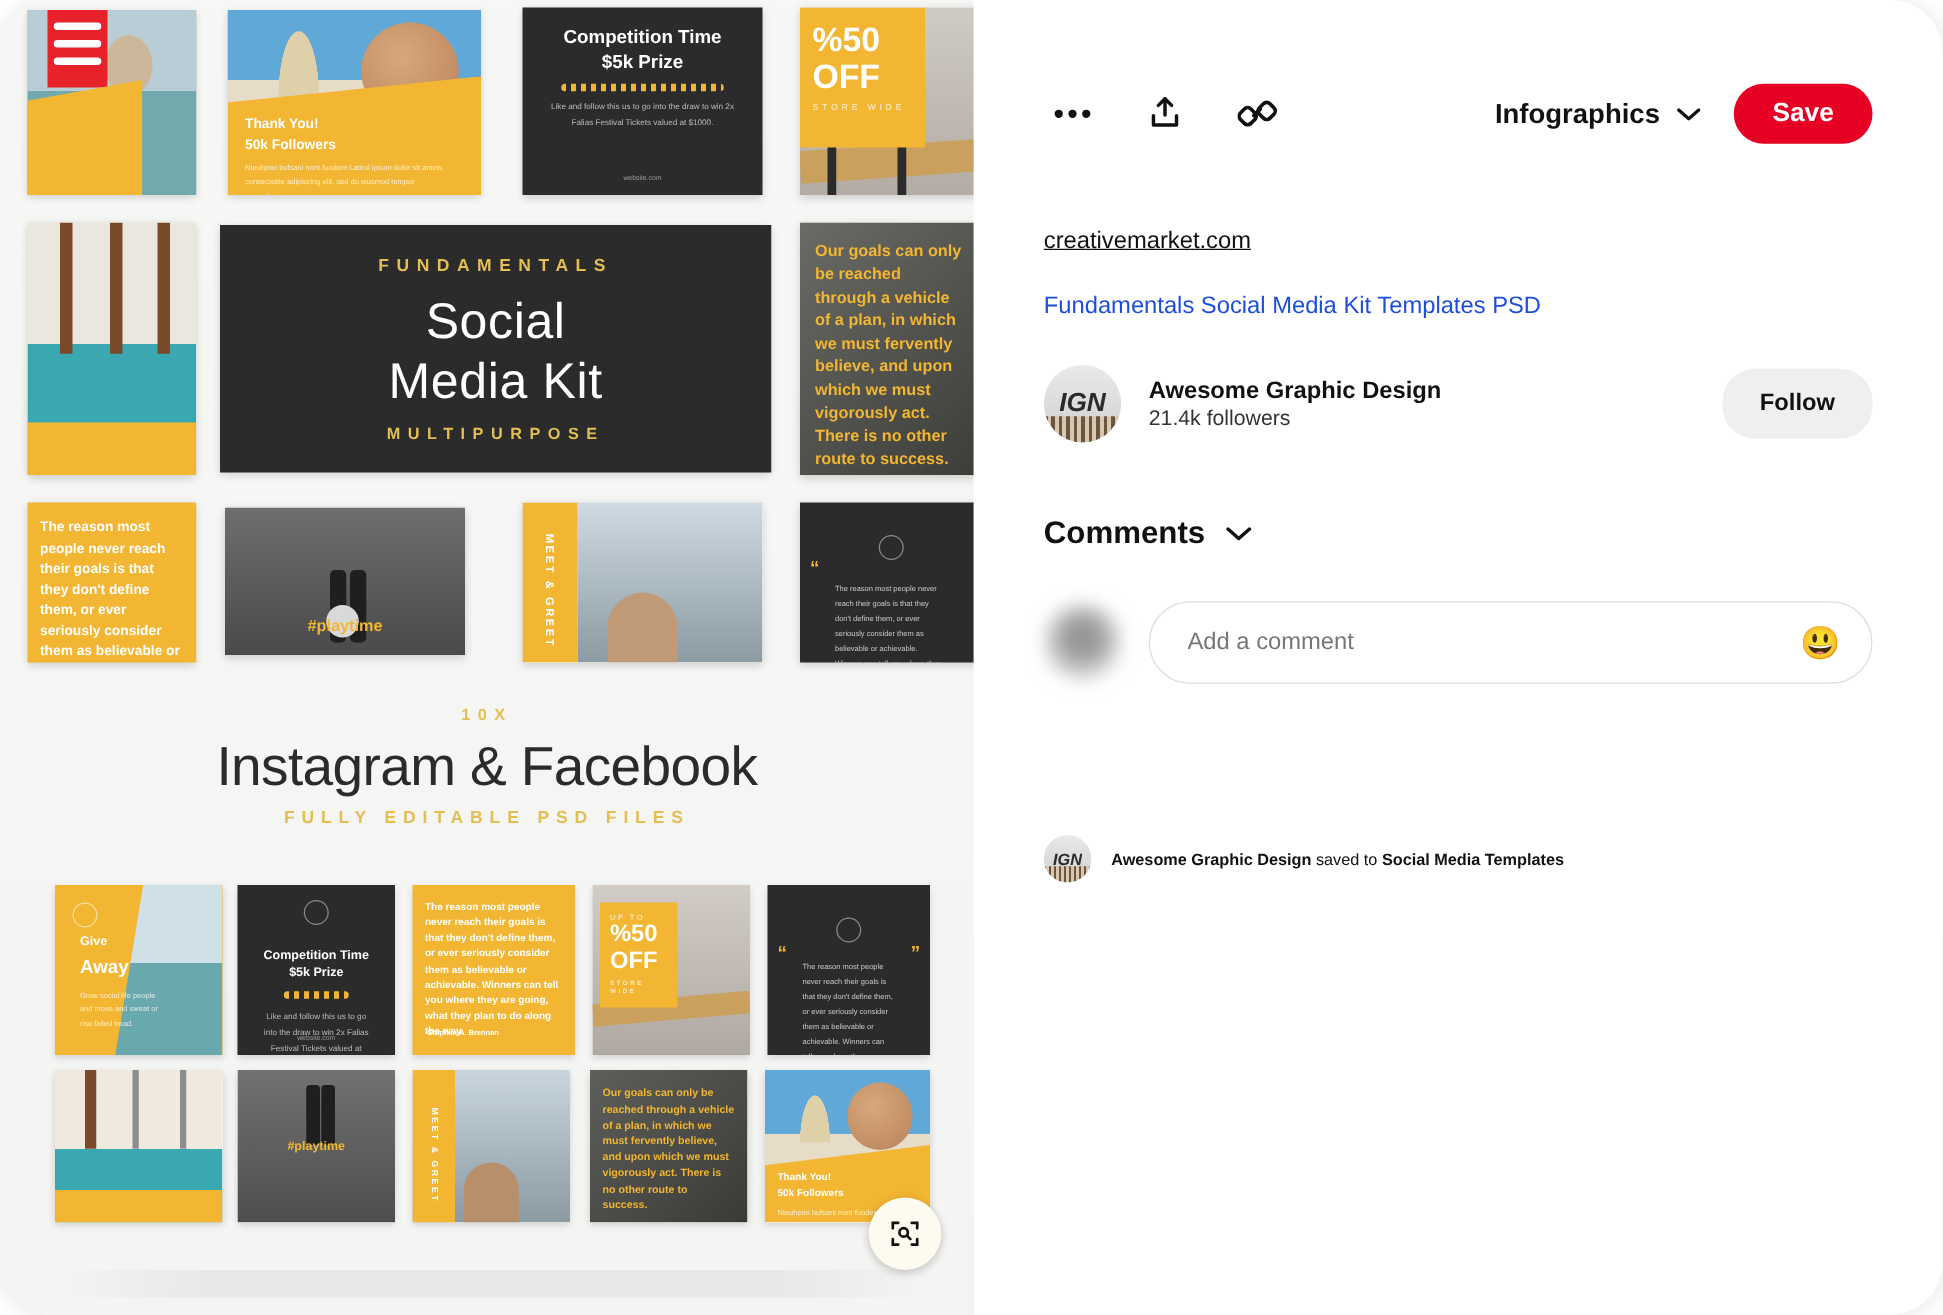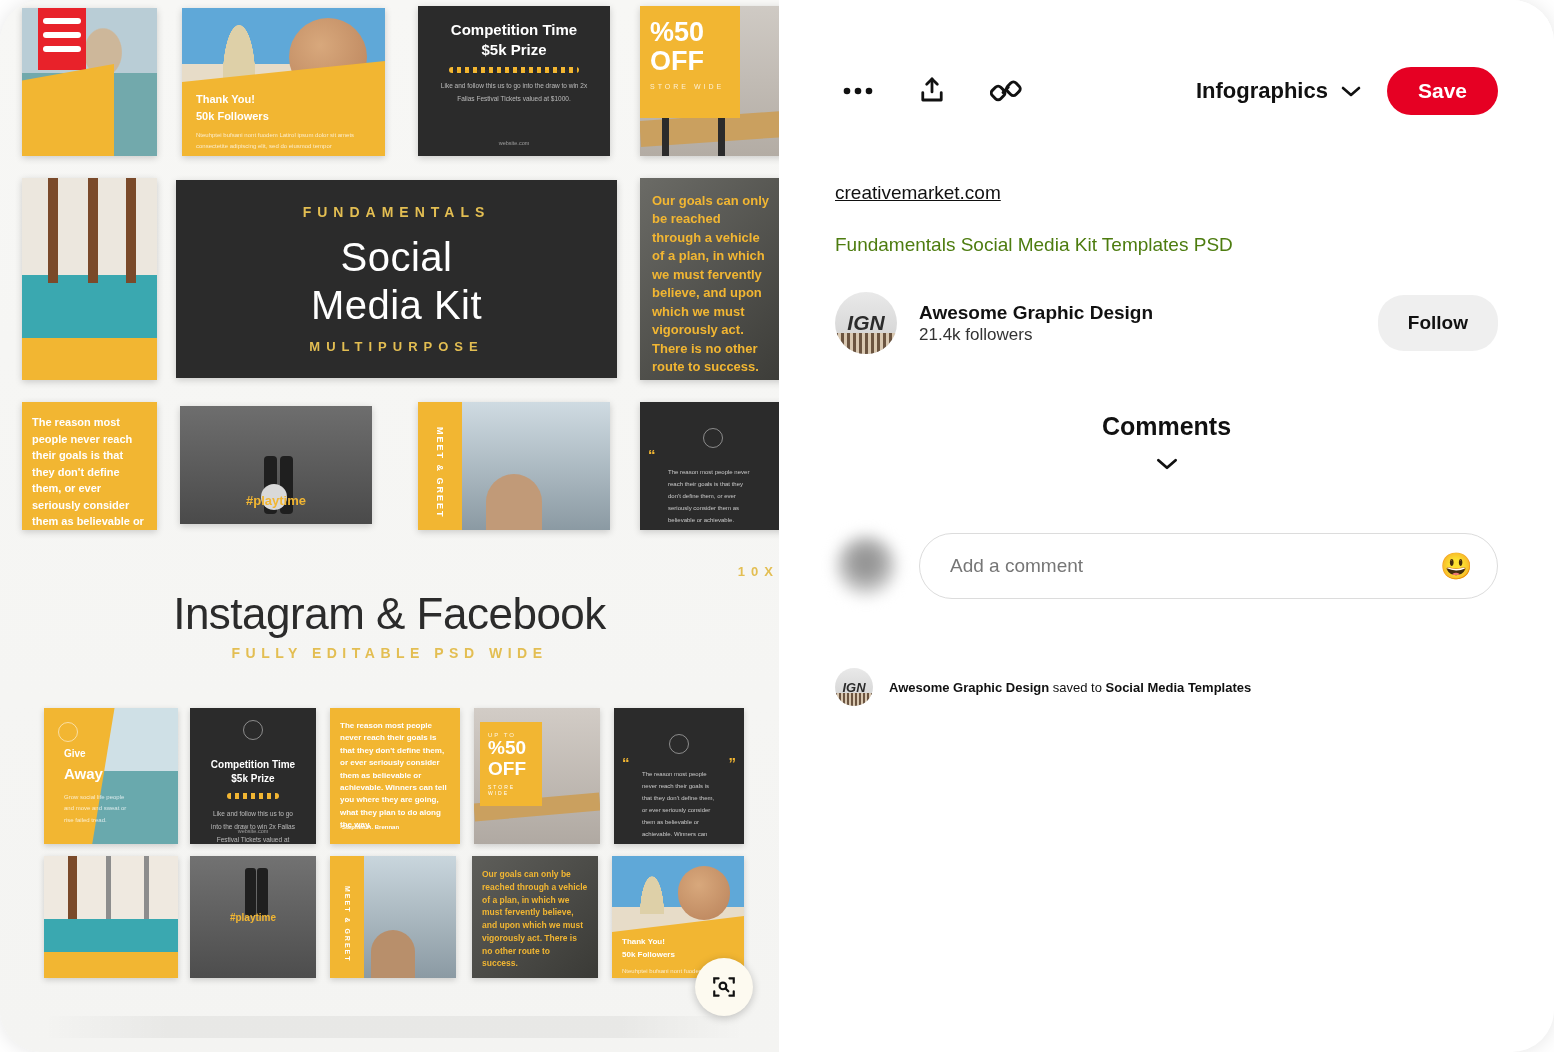--- a/index.html
+++ b/index.html
@@ -88,21 +88,21 @@
   .c-r3c { left: 418px; top: 402px; width: 192px; height: 128px; }
   .c-r3c .photo { position:absolute; left:44px; top:0; right:0; bottom:0;
     background: linear-gradient(#cfdbe2,#8b9aa3); }
   .c-r3c .head { position:absolute; left:50%; bottom:0; width:56px; height:56px; border-radius:28px 28px 0 0;
     background:#c19a78; transform: translateX(-50%); }
 
   .c-r3d { left: 640px; top: 402px; width: 145px; height: 128px; }
 
   
   .banner { position:absolute; left:0; top:538px; width:779px; height:160px; text-align:center; }
-  .banner .eyebrow { color:#e3be52; font-size:13px; letter-spacing:6px; font-weight:700; padding-top:26px;text-align:right; }
+  .banner .eyebrow { color:#e3be52; font-size:13px; letter-spacing:6px; font-weight:700; padding-top:26px; }
   .banner .big { color:#2b2b2b; font-size:44px; letter-spacing:-0.5px; padding:10px 0 6px; font-weight:400; }
   .banner .sub { color:#e3be52; font-size:14px; letter-spacing:5.5px; font-weight:700; }
 
   
   .g { position:absolute; box-shadow:0 2px 6px rgba(0,0,0,.17); overflow:hidden; }
   .g1 { left:44px;  top:708px; width:134px; height:136px; }
   .g2 { left:190px; top:708px; width:126px; height:136px; }
   .g3 { left:330px; top:708px; width:130px; height:136px; }
   .g4 { left:474px; top:708px; width:126px; height:136px; }
   .g5 { left:614px; top:708px; width:130px; height:136px; }
@@ -170,34 +170,34 @@
   .ic.share { margin-right:28px; }
   .board-sel { margin-left:auto; display:flex; align-items:center; gap:13px; cursor:pointer; margin-right:26px; }
   .board-sel .nm { font-size:22px; font-weight:700; color:#111; }
   .save-btn {
     background:#e60023; color:#fff; font-size:21px; font-weight:700;
     border:none; border-radius:26px; padding:12px 31px; cursor:pointer;
     font-family:"Liberation Sans", sans-serif;
   }
 
   .src-link { font-size:19px; color:#111; text-decoration:underline; display:block; margin-bottom:30px; cursor:pointer; }
-  .pin-title { font-size:19px; color:#4d7c0f; margin-bottom:36px; }
+  .pin-title { font-size:19px; color:#1d4ed8; margin-bottom:36px; }
 
   .creator { display:flex; align-items:center; margin-bottom:58px; }
   .avatar { width:62px; height:62px; border-radius:50%; margin-right:22px; flex:0 0 62px;
     background: linear-gradient(#e9e9e9,#cfcfcf); display:flex; align-items:center; justify-content:center;
     font-weight:700; font-size:21px; color:#2b2b2b; font-style:italic; overflow:hidden; position:relative; }
   .avatar::after { content:""; position:absolute; left:0; bottom:0; width:100%; height:34%;
     background: repeating-linear-gradient(90deg,#6b5440 0 3px,#d8c7b0 3px 6px); }
   .creator .meta .nm { font-size:19px; font-weight:700; color:#111; line-height:1.3; }
   .creator .meta .fl { font-size:17px; color:#333; }
   .follow-btn { margin-left:auto; background:#efefef; color:#111; font-size:19px; font-weight:700;
     border:none; border-radius:26px; padding:17px 30px; cursor:pointer; font-family:"Liberation Sans", sans-serif; }
 
-  .comments-hd { display:flex; align-items:center; gap:16px; margin-bottom:62px; cursor:pointer;flex-direction:column; }
+  .comments-hd { display:flex; align-items:center; gap:16px; margin-bottom:40px; cursor:pointer; }
   .comments-hd .t { font-size:25px; font-weight:700; color:#111; }
 
   .comment-row { display:flex; align-items:center; gap:22px; }
   .c-avatar { width:62px; height:62px; border-radius:50%; flex:0 0 62px;
     background: radial-gradient(circle at 50% 45%, #8d8d8d 0%, #9f9f9f 32%, #d6d6d6 62%, #f2f2f2 85%);
     filter: blur(7px); }
   .c-input { flex:1; height:66px; border:1px solid #dcdcdc; border-radius:33px;
     display:flex; align-items:center; padding:0 24px 0 30px; }
   .c-input input { flex:1; border:none; outline:none; font-size:19px; color:#111;
     font-family:"Liberation Sans", sans-serif; background:transparent; }
@@ -315,21 +315,21 @@
       <div class="dq">
         <div class="ring-d"></div>
         <div class="mark ml">“</div>
         <div class="body" style="margin-top:18px">The reason most people never reach their goals is that they don't define them, or ever seriously consider them as believable or achievable. Winners can tell you where they are going, what they plan to do along the way.</div>
       </div>
     </div>
 
     <div class="banner">
       <div class="eyebrow">10X</div>
       <div class="big">Instagram &amp; Facebook</div>
-      <div class="sub">FULLY EDITABLE PSD WIDE</div>
+      <div class="sub">FULLY EDITABLE PSD FILES</div>
     </div>
 
     <div class="g g1 amber">
       <div style="position:absolute;inset:0">
         <div style="position:absolute;right:0;top:0;width:64%;height:100%;background:linear-gradient(#cfe0e6 0 46%,#69a9ad 46% 100%);clip-path:polygon(26% 0,100% 0,100% 100%,0 100%)"></div>
         <div class="ring" style="margin:14px 0 0 14px"></div>
         <div style="position:absolute;left:20px;bottom:18px;width:72px">
           <div class="mini-amber" style="font-size:10px;line-height:1.6">Give</div>
           <div class="mini-amber" style="font-size:15px;line-height:1.6">Away</div>
           <div class="ghost" style="margin-top:6px">Grow social life people and move and sweat or rise failed tread.</div>

